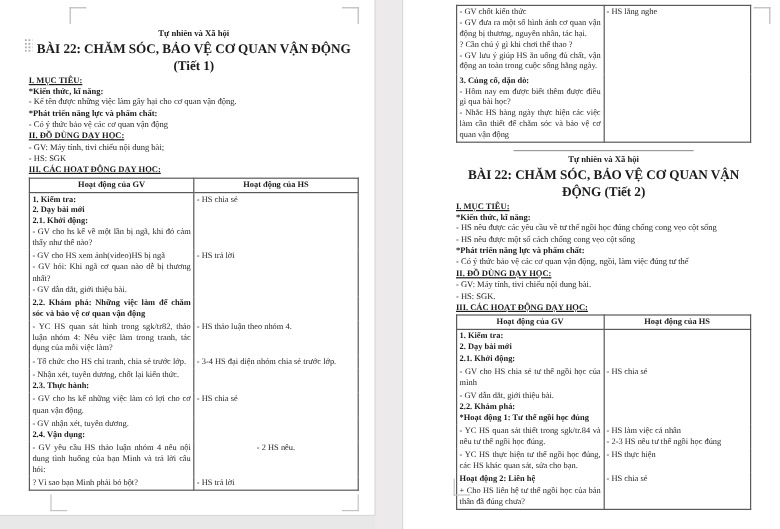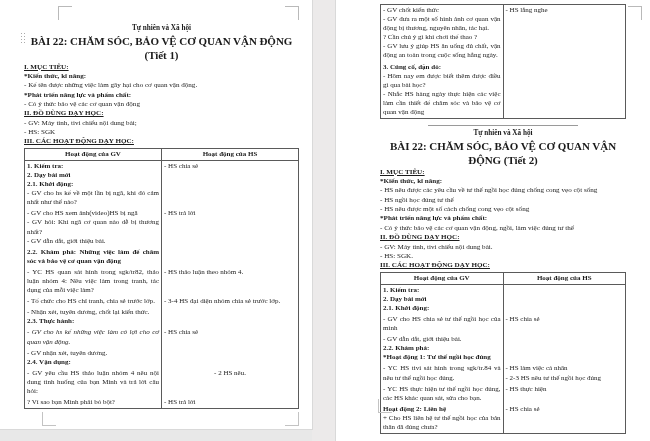--- a/index.html
+++ b/index.html
@@ -166,21 +166,21 @@
           <th class="col-gv" style="border-bottom: 1px solid rgb(90, 90, 90);">Hoạt động của GV</th>
           <th class="col-hs" style="border-bottom: 1px solid rgb(90, 90, 90);">Hoạt động của HS</th>
         </tr>
         </tbody>
           <tbody id="l1-rows">
             <tr>
               <td class="col-gv cellblock" style="border-bottom: none; border-top: none;">
                 <p class="b just">1. Kiểm tra:</p>
                 <p class="b just">2. Dạy bài mới</p>
                 <p class="b just">2.1. Khởi động:</p>
-                <p class="just">- GV cho hs kể về một lần bị ngã, khi đó cảm nhất như thế nào?</p>
+                <p class="just">- GV cho hs kể về một lần bị ngã, khi đó cảm thấy như thế nào?</p>
               </td>
               <td class="col-hs cellblock" style="border-bottom: none; border-top: none;">
                 <p>- HS chia sẻ</p>
               </td>
             </tr>
             <tr>
               <td class="col-gv cellblock" style="border-bottom: none; border-top: none;">
                 <p class="just">- GV cho HS xem ảnh(video)HS bị ngã</p>
                 <p class="just">- GV hỏi: Khi ngã cơ quan nào dễ bị thương nhất?</p>
                 <p class="just">- GV dẫn dắt, giới thiệu bài.</p>
@@ -212,21 +212,21 @@
               </td>
             </tr>
             <tr>
               <td class="col-gv cellblock" style="border-bottom: none; border-top: none;">
                 <p class="just">- Nhận xét, tuyên dương, chốt lại kiến thức.</p>
                 <p class="b just">2.3. Thực hành:</p>
               </td>
               <td class="col-hs cellblock" style="border-bottom: none; border-top: none;"></td>
             </tr>
             <tr>
-              <td class="col-gv cellblock" style="border-bottom: none; border-top: none; font-style: italic;">
+              <td class="col-gv cellblock" style="border-bottom: none; border-top: none;">
                 <p class="just">- GV cho hs kể những việc làm có lợi cho cơ quan vận động.</p>
               </td>
               <td class="col-hs cellblock" style="border-bottom: none; border-top: none;">
                 <p>- HS chia sẻ</p>
               </td>
             </tr>
             <tr>
               <td class="col-gv cellblock" style="border-bottom: none; border-top: none;">
                 <p class="just">- GV nhận xét, tuyên dương.</p>
                 <p class="b just">2.4. Vận dụng:</p>
@@ -287,21 +287,20 @@
       </table>
 
       <div class="page-divider"></div>
 
       <p class="subject">Tự nhiên và Xã hội</p>
       <p class="lesson-title">BÀI 22: CHĂM SÓC, BẢO VỆ CƠ QUAN VẬN ĐỘNG (Tiết 2)</p>
 
       <p class="b u">I. MỤC TIÊU:</p>
       <p class="b">*Kiến thức, kĩ năng:</p>
       <p>- HS nêu được các yêu cầu về tư thế ngồi học đúng chống cong vẹo cột sống</p>
-      <p>- HS ngồi học đúng tư thế</p>
       <p>- HS nêu được một số cách chống cong vẹo cột sống</p>
       <p class="b">*Phát triển năng lực và phẩm chất:</p>
       <p>- Có ý thức bảo vệ các cơ quan vận động, ngồi, làm việc đúng tư thế</p>
       <p class="b u">II. ĐỒ DÙNG DẠY HỌC:</p>
       <p>- GV: Máy tính, tivi chiếu nội dung bài.</p>
       <p>- HS: SGK.</p>
       <p class="b u">III. CÁC HOẠT ĐỘNG DẠY HỌC:</p>
 
       <table class="acts">
         <tbody>
@@ -330,21 +329,21 @@
             <tr>
               <td class="col-gv cellblock" style="border-bottom: none; border-top: none;">
                 <p class="just">- GV dẫn dắt, giới thiệu bài.</p>
                 <p class="b just">2.2. Khám phá:</p>
                 <p class="b just">*Hoạt động 1: Tư thế ngồi học đúng</p>
               </td>
               <td class="col-hs cellblock" style="border-bottom: none; border-top: none;"></td>
             </tr>
             <tr>
               <td class="col-gv cellblock" style="border-bottom: none; border-top: none;">
-                <p class="just">- YC HS tivi sát hình trong sgk/tr.84 và nêu tư thế ngồi học đúng.</p>
+                <p class="just">- YC HS quan sát thiết trong sgk/tr.84 và nêu tư thế ngồi học đúng.</p>
               </td>
               <td class="col-hs cellblock" style="border-bottom: none; border-top: none;">
                 <p>- HS làm việc cá nhân</p>
                 <p>- 2-3 HS nêu tư thế ngồi học đúng</p>
               </td>
             </tr>
             <tr>
               <td class="col-gv cellblock" style="border-bottom: none; border-top: none;">
                 <p class="just">- YC HS thực hiện tư thế ngồi học đúng, các HS khác quan sát, sửa cho bạn.</p>
               </td>

